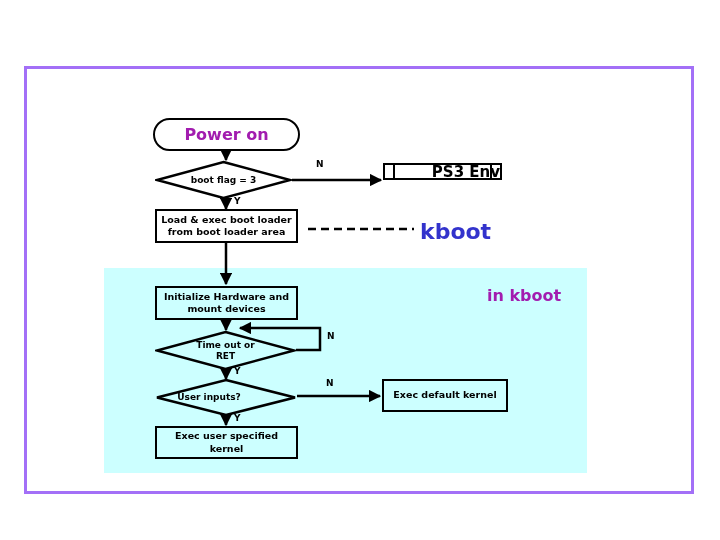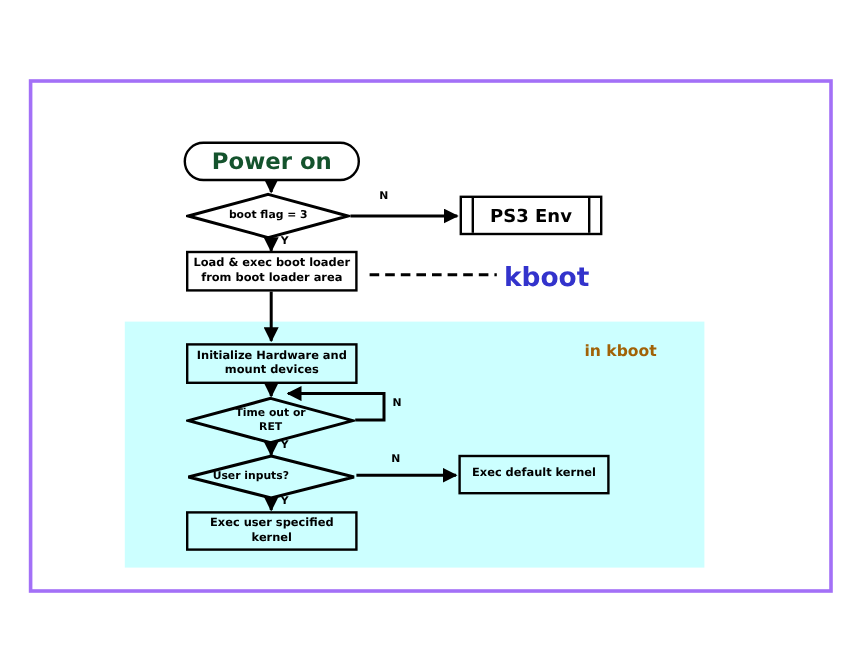--- a/index.html
+++ b/index.html
@@ -55,37 +55,37 @@
     left: 153px;
     top: 118px;
     width: 147px;
     height: 33px;
     border: 2.5px solid #000;
     border-radius: 18px;
     box-sizing: border-box;
     display: flex;
     align-items: center;
     justify-content: center;
-    font-size: 19px;
+    font-size: 16px;
     font-weight: bold;
     background: transparent;
-    color: #14532d;
+    color: #a21caf;
   }
   
   #node-ps3env {
     position: absolute;
     left: 383px;
     top: 163px;
     width: 119px;
-    height: 33px;
+    height: 17px;
     border: 2.5px solid #000;
     box-sizing: border-box;
     display: flex;
     align-items: center;
-    justify-content: center;
+    justify-content: flex-end;
     font-size: 15px;
     font-weight: bold;
     color: #000;
     background: transparent;
   }
   #node-ps3env .side-rule {
     position: absolute;
     top: 0;
     bottom: 0;
     width: 0;
@@ -116,21 +116,21 @@
     color: #000;
   }
   
   .kboot-label {
     position: absolute;
     font-size: 22px;
     font-weight: bold;
     color: #3333cc;
     white-space: nowrap;
   }
-  #label-in-kboot { font-size: 13px; color: #a16207; }
+  #label-in-kboot { font-size: 16px; color: #a21caf; }
 
   svg.wire { position: absolute; left: 0; top: 0; overflow: visible; }
 </style>
 </head>
 <body>
 
 <div id="canvas">
 
   <div id="slide-frame"></div>
 

